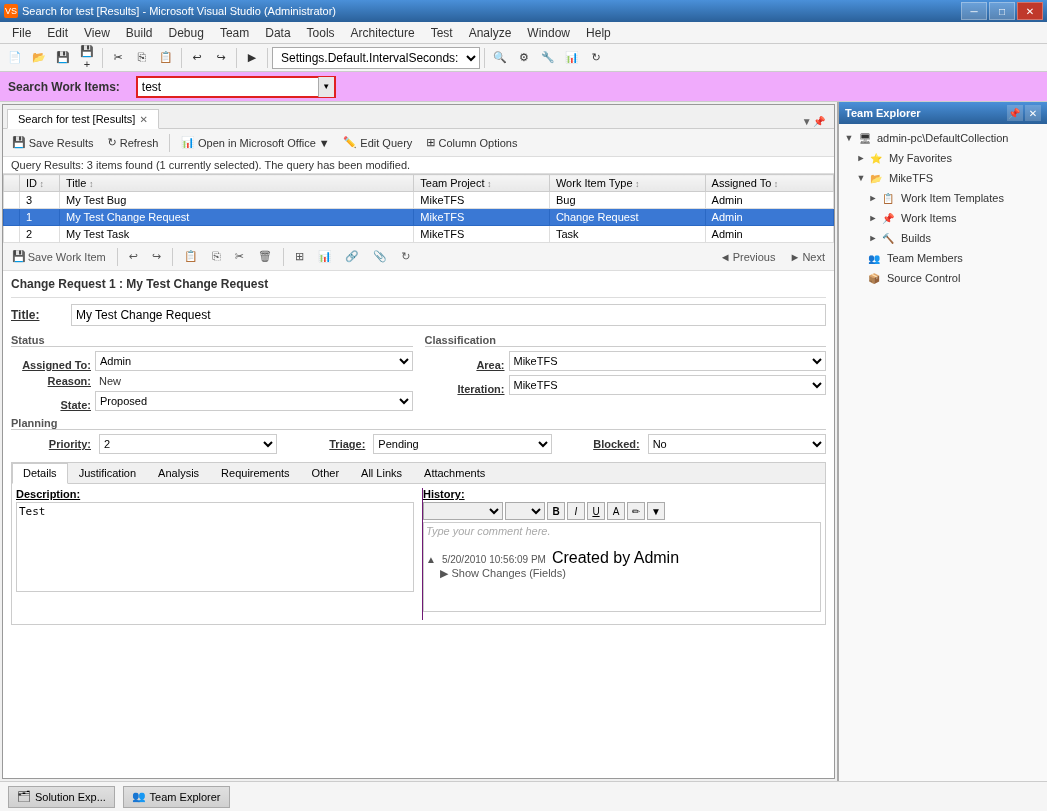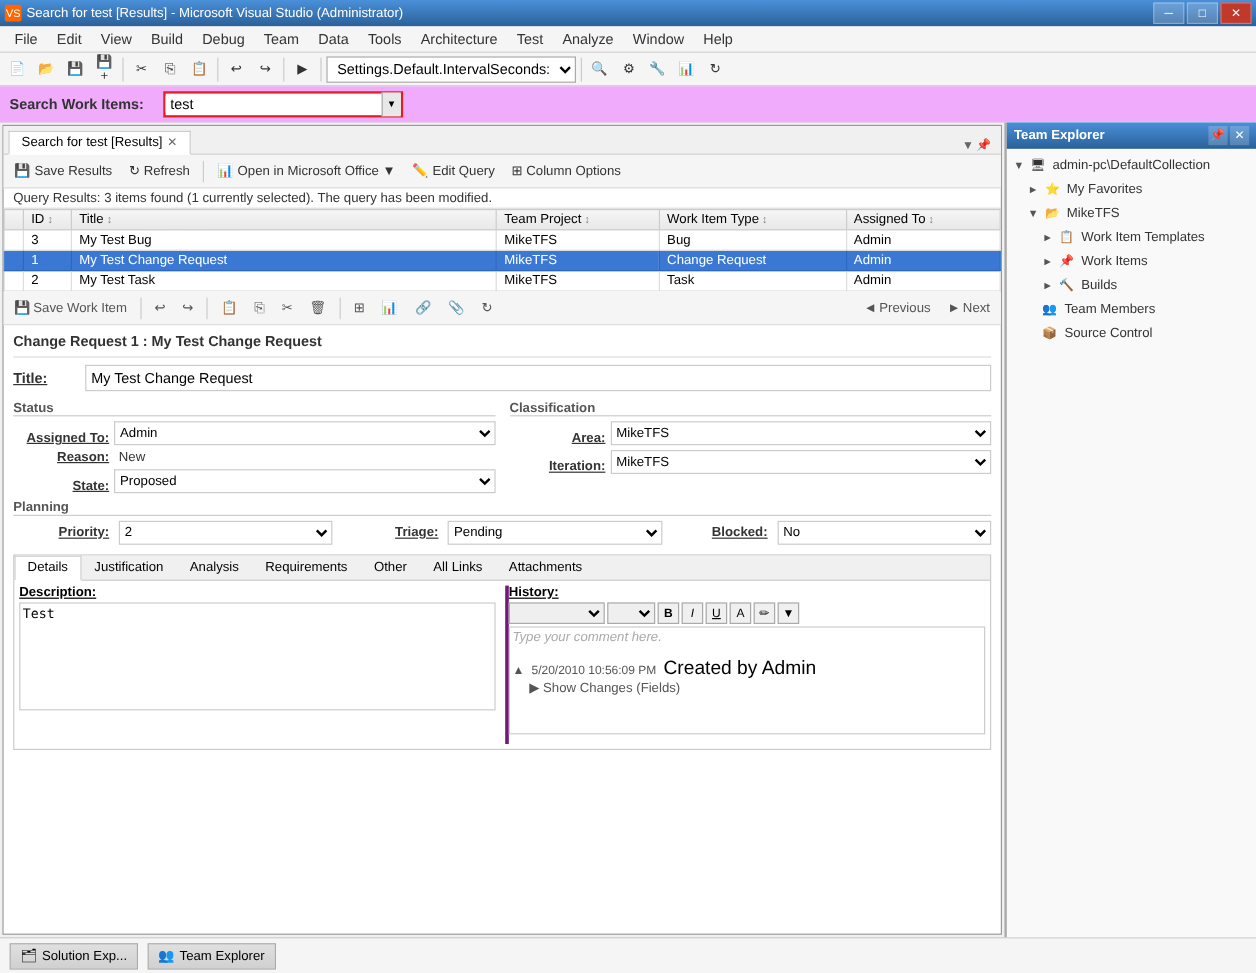--- a/index.html
+++ b/index.html
@@ -83,21 +83,21 @@
     .planning-row { display: flex; align-items: center; gap: 8px; }
     
     
     .detail-tabs { border: 1px solid #ccc; }
     .detail-tab-strip { background: #f0f0f0; border-bottom: 1px solid #ccc; display: flex; }
     .detail-tab { padding: 3px 10px; border: 1px solid transparent; cursor: pointer; font-size: 11px; }
     .detail-tab.active { background: white; border: 1px solid #ccc; border-bottom: 1px solid white; margin-bottom: -1px; }
     
     .detail-tab-content { display: flex; gap: 8px; padding: 4px; min-height: 140px; }
     .desc-col { flex: 1; }
-    .hist-col { flex: 1; border-left: 3px solid #701a75; padding-left: 0; }
+    .hist-col { flex: 1; border-left: 1px solid #701a75; padding-left: 0; }
     .desc-label { font-size: 11px; text-decoration: underline; font-weight: bold; margin-bottom: 2px; }
     .hist-label { font-size: 11px; text-decoration: underline; font-weight: bold; margin-bottom: 2px; }
     .desc-area { width: 100%; height: 90px; border: 1px solid #ccc; font-size: 11px; padding: 2px; resize: none; }
     .hist-toolbar { display: flex; gap: 2px; margin-bottom: 2px; }
     .hist-combo { height: 18px; border: 1px solid #aaa; font-size: 10px; width: 80px; }
     .hist-btn { width: 18px; height: 18px; border: 1px solid #aaa; background: #f0f0f0; cursor: pointer; font-size: 10px; display: flex; align-items: center; justify-content: center; }
     .hist-area { border: 1px solid #ccc; min-height: 90px; font-size: 11px; padding: 2px; overflow-y: auto; }
     .hist-placeholder { color: #aaa; font-style: italic; }
     .hist-entry { font-size: 11px; }
     .hist-entry-header { display: flex; gap: 6px; align-items: baseline; }

